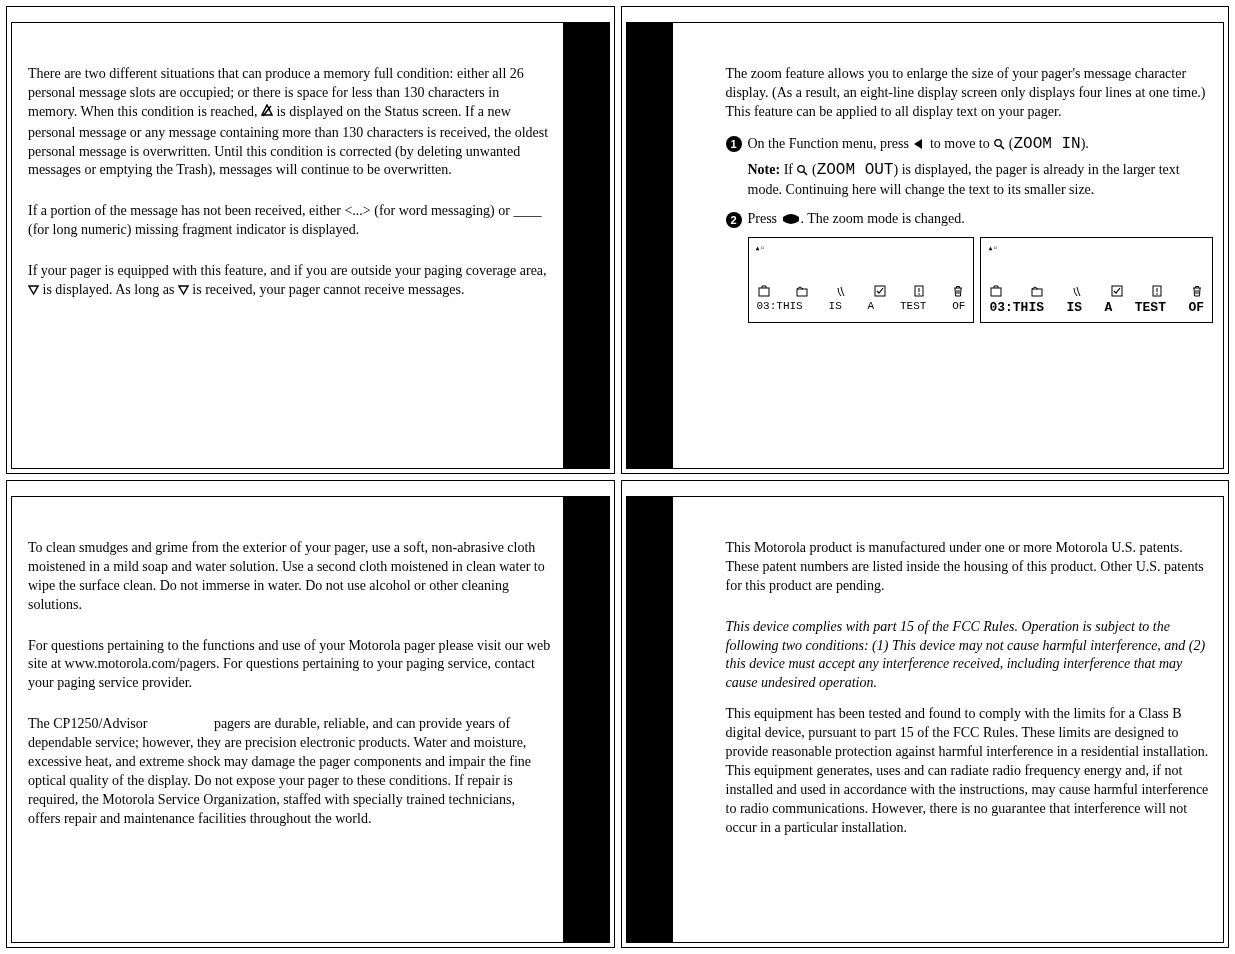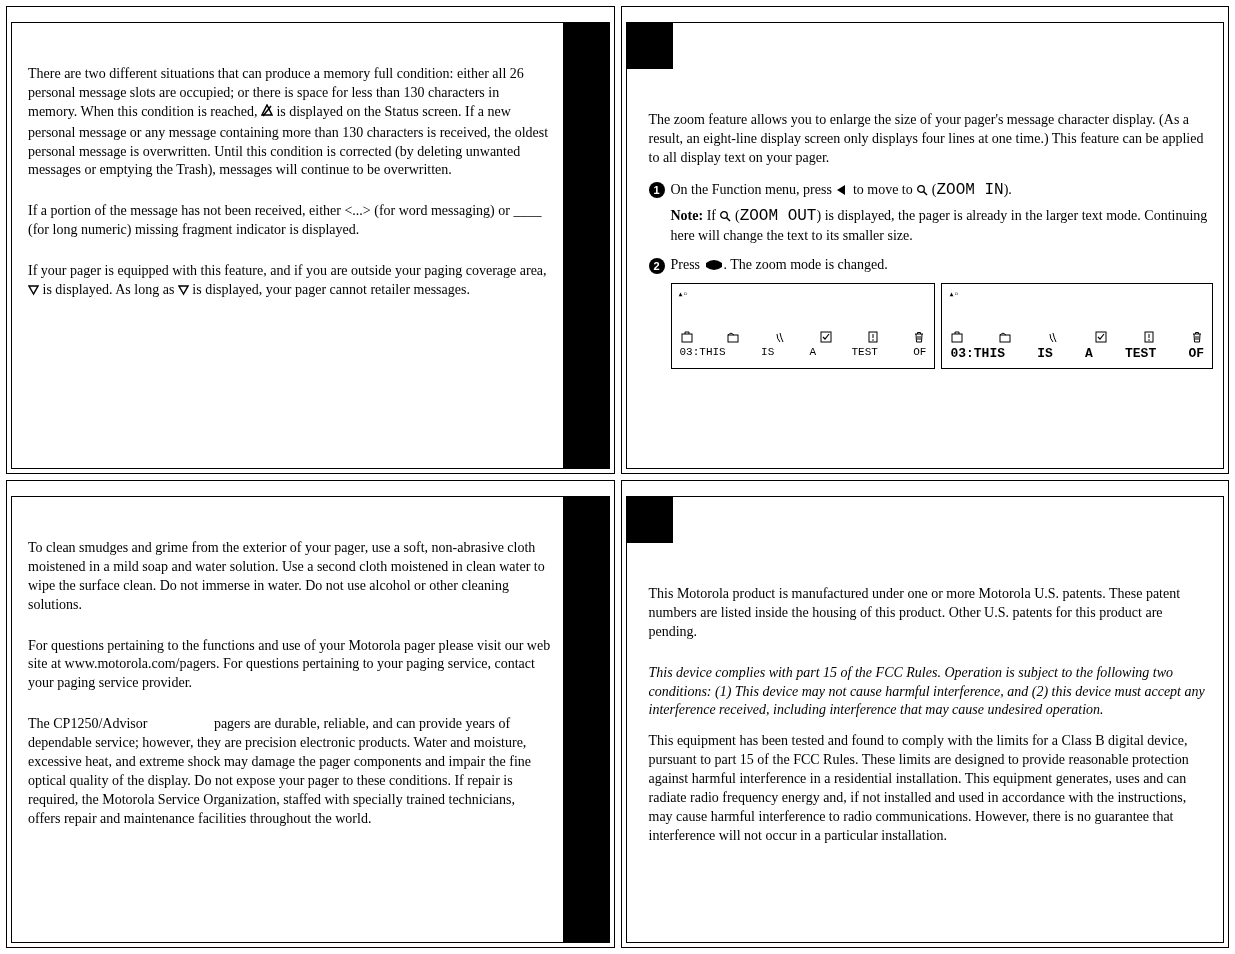--- a/index.html
+++ b/index.html
@@ -45,21 +45,22 @@
     overflow: hidden;
   }
   .black-bar {
     width: 46px;
     background: #000;
     flex: 0 0 46px;
     margin: 0;
   }
   
   .panel-inner.right {
-    flex-direction: column;
+    flex-direction: row;
+    gap: 31px;
   }
   .panel-inner.right .black-bar {
     
   }
   p.block {
     margin: 0 0 22px 0;
   }
   .step {
     display: flex;
     align-items: flex-start;
@@ -163,21 +164,21 @@
                 <polygon points="6,1 11,11 1,11" fill="none" stroke="#000" stroke-width="1.5"></polygon>
                 <line x1="2" y1="12" x2="10" y2="2" stroke="#000" stroke-width="1.5"></line>
               </svg></span><span> is displayed on the Status screen. If a new personal message or any message containing more than 130 characters is received, the oldest personal message is overwritten. Until this condition is corrected (by deleting unwanted messages or emptying the Trash), messages will continue to be overwritten.</span>
         </p>
         <p class="block">If a portion of the message has not been received, either &lt;...&gt; (for word messaging) or ____ (for long numeric) missing fragment indicator is displayed.</p>
         <p class="block">
           <span>If your pager is equipped with this feature, and if you are outside your paging coverage area, </span><span class="inline-icon"><svg width="11" height="12" viewBox="0 0 11 12">
                 <polygon points="5.5,10 1,2 10,2" fill="none" stroke="#000" stroke-width="1.4"></polygon>
               </svg></span><span> is displayed. As long as </span><span class="inline-icon"><svg width="11" height="12" viewBox="0 0 11 12">
                 <polygon points="5.5,10 1,2 10,2" fill="none" stroke="#000" stroke-width="1.4"></polygon>
-              </svg></span><span> is displayed, your pager cannot retailer messages.</span>
+              </svg></span><span> is received, your pager cannot receive messages.</span>
         </p>
       </div>
       <div class="black-bar"></div>
     </div>
   </div>
 
   <div class="panel">
     <div class="panel-inner right">
       <div class="black-bar"></div>
       <div class="panel-content" style="padding-left:22px;padding-right:10px;">

